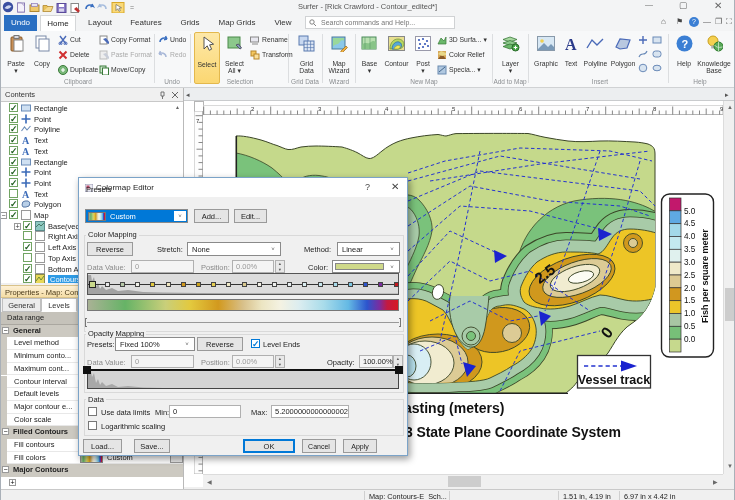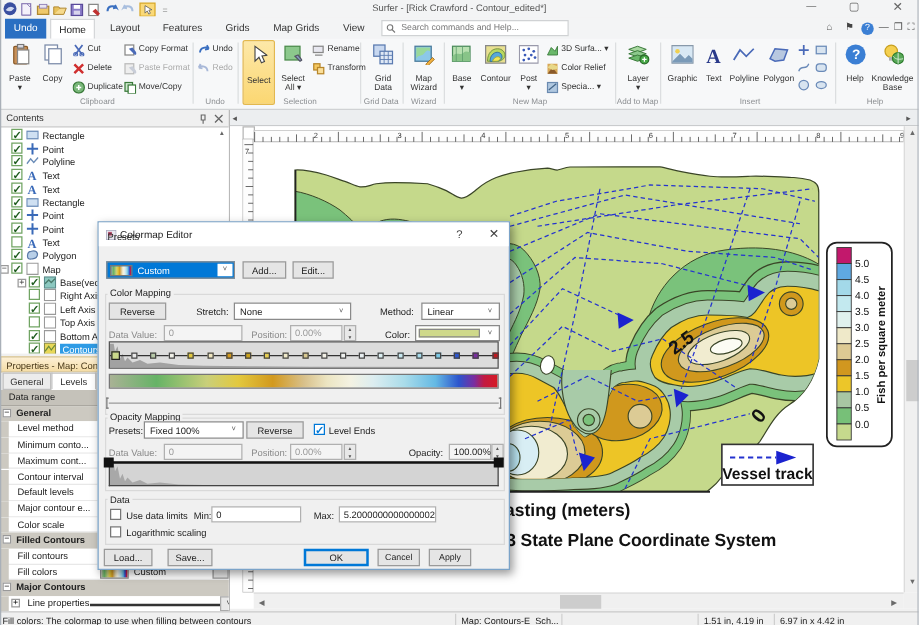--- a/index.html
+++ b/index.html
@@ -466,24 +466,20 @@
     <div class="prow itm" style="top:88.9px;">Major contour e...</div>
     <div class="prow itm" style="top:101.6px;">Color scale</div>
     <div class="prow grp" style="top:114.3px; padding-left:13px;">Filled Contours</div>
     <div class="prow itm" style="top:127px;">Fill contours</div>
     <div class="prow itm" style="top:139.7px;">Fill colors
       <div style="position:absolute; left:80px; top:2px; width:23px; height:9px; border:1px solid #888; background:linear-gradient(90deg,#a9b295,#66b366 12%,#c9cf7a 25%,#e3c93e 33%,#d2991e 42%,#d8c08a 50%,#ece5c2 56%,#f4f2e2 62%,#dcedf0 68%,#a9dcea 76%,#64b9e4 84%,#2c55cd 90%,#7a2da0 94%,#c21a42 96.5%,#d61a24);"></div>
       <div style="position:absolute; left:107px; top:0px; font-weight:normal;">Custom</div>
       <div style="position:absolute; left:170px; top:1px; width:13px; height:10px; background:#e5e5e5; border:1px solid #999;"></div>
     </div>
     <div class="prow grp" style="top:152.4px; padding-left:13px;">Major Contours</div>
-    <div class="prow itm" style="top:165.1px; padding-left:22px;">Line properties
-      <div style="position:absolute; left:72px; top:6px; width:104px; height:1.5px; background:#333;"></div>
-      <div style="position:absolute; left:176px; top:0px; width:14px; height:12px; background:#e8e8e8; border:1px solid #aaa; font-size:6px; text-align:center; line-height:11px; padding-left:0;">˅</div>
-    </div>
     <div style="position:absolute; left:2px; top:14.5px; width:7px; height:7px; background:#fff; border:1px solid #999; font-size:7px; line-height:5px; text-align:center;">−</div>
     <div style="position:absolute; left:2px; top:116px; width:7px; height:7px; background:#fff; border:1px solid #999; font-size:7px; line-height:5px; text-align:center;">−</div>
     <div style="position:absolute; left:2px; top:154px; width:7px; height:7px; background:#fff; border:1px solid #999; font-size:7px; line-height:5px; text-align:center;">−</div>
     <div style="position:absolute; left:9px; top:166.5px; width:7px; height:7px; background:#fff; border:1px solid #999; font-size:7px; line-height:5px; text-align:center;">+</div>
   </div>
 </div>
 
 <div class="abs" id="docbar">
   <div style="position:absolute; left:2px; top:3px; font-size:7px; color:#555;">◂</div>
   <div style="position:absolute; left:541px; top:3px; font-size:7px; color:#555;">▸</div>
@@ -911,21 +907,20 @@
   <div style="position:absolute; left:9px; top:243px; width:9px; height:9px; background:#fff; border:1px solid #777;"></div>
   <div class="dlbl" style="left:22px; top:244px;">Logarithmic scaling</div>
   <div class="dbtn" style="left:4px; top:261px; width:39px; line-height:13px;">Load...</div>
   <div class="dbtn" style="left:55px; top:261px; width:36px; line-height:13px;">Save...</div>
   <div class="dbtn" style="left:164px; top:261px; width:52px; line-height:12px; border:2px solid #0078d7;">OK</div>
   <div class="dbtn" style="left:223px; top:261px; width:34px; line-height:13px; font-size:7px;">Cancel</div>
   <div class="dbtn" style="left:264px; top:261px; width:34px; line-height:13px; font-size:7px;">Apply</div>
 </div>
 
 <div class="abs" id="statusbar">
-  <div class="seg" style="left:2px;">Fill colors: The colormap to use when filling between contours</div>
   <div class="sdiv" style="left:364px;"></div>
   <div class="seg" style="left:369px;">Map: Contours-E_Sch...</div>
   <div class="sdiv" style="left:449px;"></div>
   <div class="sdiv" style="left:558px;"></div>
   <div class="seg" style="left:563px;">1.51 in, 4.19 in</div>
   <div class="sdiv" style="left:619px;"></div>
   <div class="seg" style="left:624px;">6.97 in x 4.42 in</div>
 </div>
 
 <div class="abs" style="left:0; top:0; width:1px; height:500px; background:#a9b0b8;"></div>

